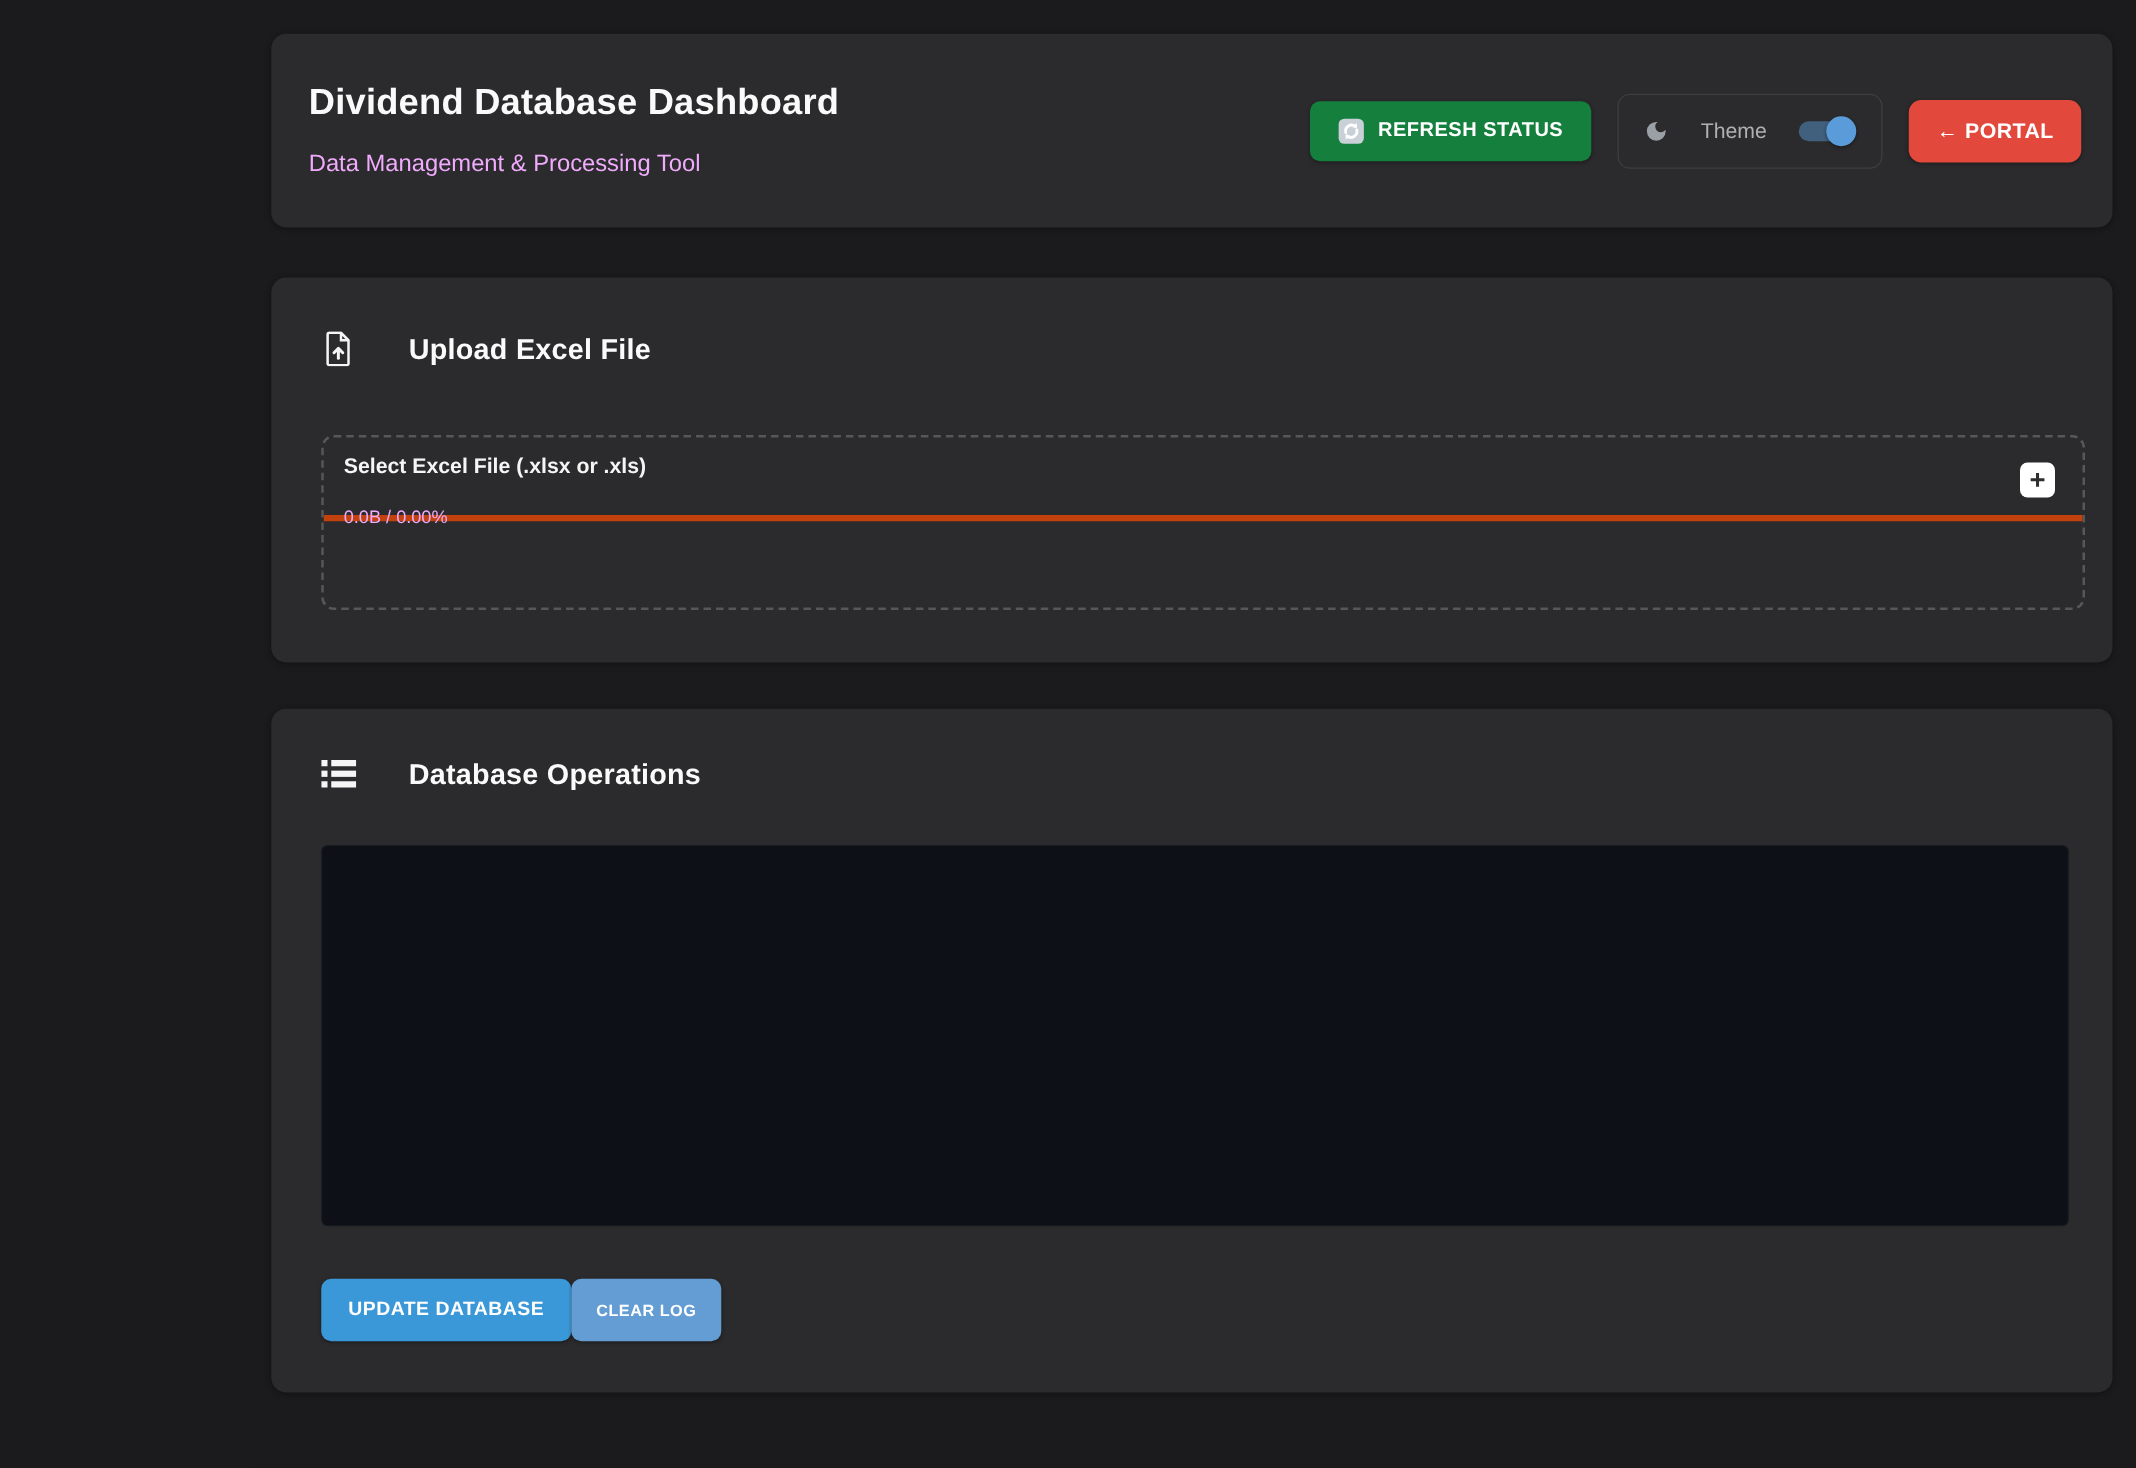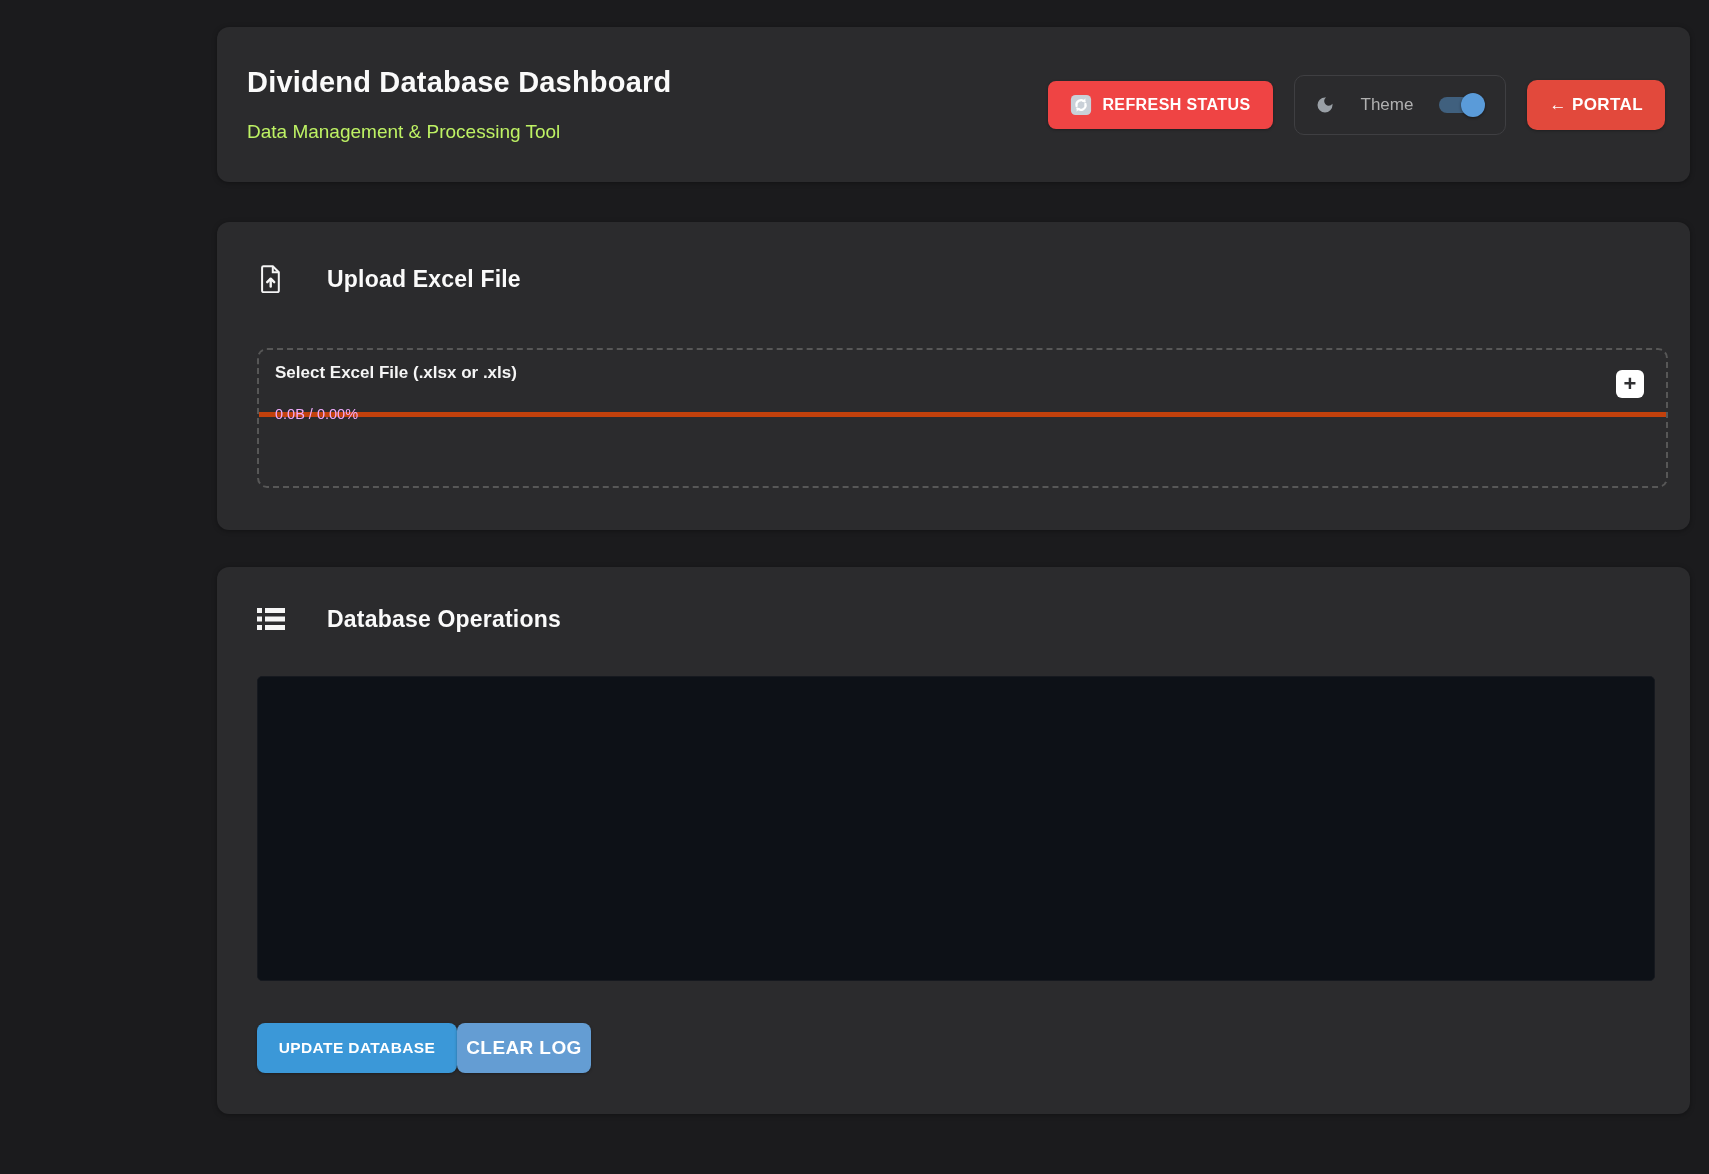--- a/index.html
+++ b/index.html
@@ -20,33 +20,33 @@
   }
 
   
   #header-card {
     top: 27px; height: 155px;
     display: flex; align-items: center;
     padding: 0 25px 0 30px;
   }
   .title-block { display: flex; flex-direction: column; gap: 22px; }
   .page-title { color: #fafafa; font-size: 29px; font-weight: 700; letter-spacing: 0.2px; }
-  .page-subtitle { color: #bef264; font-size: 19px; font-weight: 400; }
+  .page-subtitle { color: #f0abfc; font-size: 19px; font-weight: 400; }
   .header-controls { margin-left: auto; display: flex; align-items: center; gap: 21px; }
 
   .btn {
     border: none; cursor: pointer;
     display: inline-flex; align-items: center; justify-content: center;
     color: #ffffff; font-family: "Liberation Sans", sans-serif;
     font-weight: 700; letter-spacing: 0.4px;
     box-shadow: 0 1px 3px rgba(0,0,0,0.3);
   }
   .btn-refresh {
     height: 48px; padding: 0 22px;
-    background: #ef4444; border-radius: 8px;
+    background: #15803d; border-radius: 8px;
     font-size: 16px; gap: 10px;
   }
   .refresh-badge { display: inline-flex; }
 
   .theme-group {
     height: 60px; padding: 0 20px;
     border: 1px solid #3f3f42; border-radius: 10px;
     display: flex; align-items: center; gap: 26px;
     background: #2b2b2d;
     justify-content: center;
@@ -109,21 +109,21 @@
     border: 1px solid #16191f;
     color: #c9d1d9;
     font-family: "Liberation Mono", monospace;
     font-size: 14px;
     padding: 10px 14px;
     white-space: pre-wrap;
     overflow: auto;
   }
   .btn-row { margin-top: 42px; display: flex; }
   .btn-update { width: 200px; height: 50px; background: #3b98d8; border-radius: 8px; font-size: 15.5px; }
-  .btn-clear  { width: 134px; height: 50px; background: #649dd3; border-radius: 8px; font-size: 19px; }
+  .btn-clear  { width: 120px; height: 50px; background: #649dd3; border-radius: 8px; font-size: 13px; }
 
   svg { display: block; }
 </style>
 </head>
 <body>
 
 <div class="card" id="header-card">
   <div class="title-block">
     <div class="page-title">Dividend Database Dashboard</div>
     <div class="page-subtitle">Data Management &amp; Processing Tool</div>

